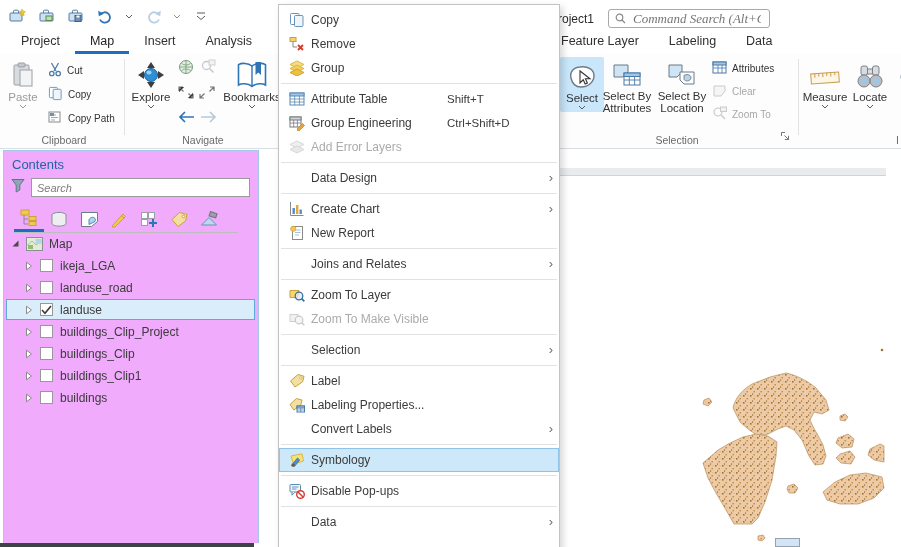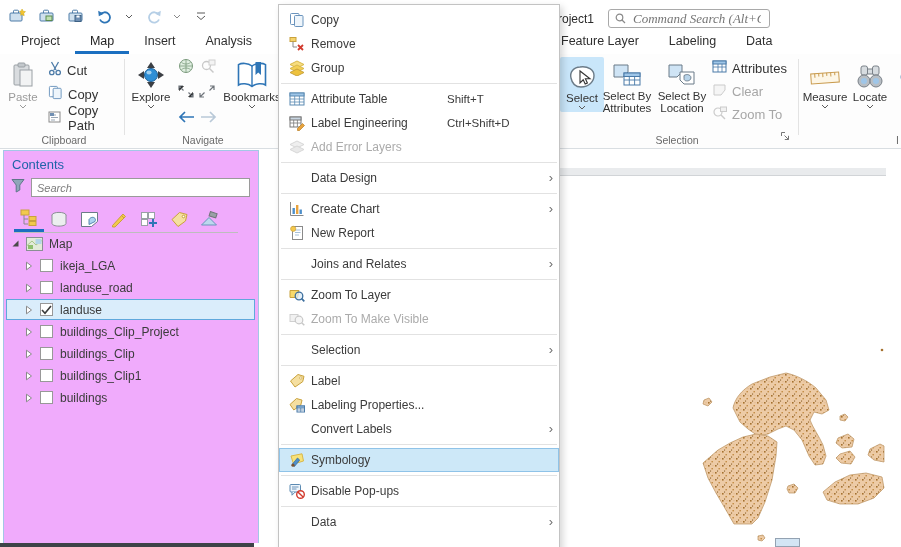--- a/index.html
+++ b/index.html
@@ -34,21 +34,21 @@
   #ribbon{position:absolute;left:0;top:54px;width:901px;height:94px;border-bottom:1px solid #d9dee2;background:#fdfdfd}
   .rgroup{position:absolute;top:0;height:93px}
   .grp-label{position:absolute;bottom:1px;left:0;right:0;text-align:center;font-size:10.5px;color:#6a6a6a}
   .vsep{position:absolute;top:5px;height:76px;width:1px;background:#e3e3e3}
 
   .bigbtn{position:absolute;display:flex;flex-direction:column;align-items:center;gap:1px;font-size:11.5px;color:#333;text-align:center}
   .bigbtn .bicon{height:32px;display:flex;align-items:flex-end;justify-content:center}
   .bigbtn .blabel{line-height:12px}
   .bigbtn.hl{background:#c9e6fa;border-radius:2px;padding:2px 4px}
   .bigbtn.disabled{color:#9b9b9b}
-  .smallrow{position:absolute;display:flex;align-items:center;gap:5px;font-size:13px;color:#333;height:20px}
+  .smallrow{position:absolute;display:flex;align-items:center;gap:5px;font-size:10px;color:#333;height:20px}
   .smallrow.disabled{color:#a7a7a7}
   .chev{font-size:0;line-height:0}
 
   
   #contents{position:absolute;left:3px;top:150px;width:256px;height:393px;background:#f0abfc;
     border:1px solid #a3c7e6;border-bottom:none;box-sizing:border-box}
   #contents-title{padding:6px 8px 2px 8px;font-size:13px;color:#1f64a8}
   #contents-searchrow{display:flex;align-items:center;gap:6px;padding:4px 8px 0 7px}
   #contents-search{flex:1;height:17px;border:1px solid #9a9a9a;font-size:11px;padding:0 5px;
     font-family:"Liberation Sans",sans-serif;box-sizing:content-box}
@@ -634,21 +634,21 @@
     </div>
     <div class="menu-item">
       <span class="mi-icon">
         <svg width="16" height="16" viewBox="0 0 16 16">
           <rect x="1" y="2" width="11" height="10" fill="#fff" stroke="#7a7a7a"></rect>
           <rect x="1" y="2" width="11" height="3" fill="#c9d6e2" stroke="#7a7a7a"></rect>
           <path d="M1 8h11M4.7 5v7M8.4 5v7" stroke="#7a7a7a" stroke-width=".8"></path>
           <path d="M8.5 13.5l5-5 2 2-5 5h-2z" fill="#e8a33d" stroke="#b97c20" stroke-width=".7"></path>
         </svg>
       </span>
-      <span class="mi-label">Label Engineering</span>
+      <span class="mi-label">Group Engineering</span>
       <span class="mi-short">Ctrl+Shift+D</span>
       <span class="mi-arrow"></span>
     </div>
     <div class="menu-item disabled">
       <span class="mi-icon">
         <svg width="16" height="16" viewBox="0 0 16 16" opacity=".55">
           <path d="M8 2l7 3.5L8 9 1 5.5z" fill="#e3e3e3" stroke="#b5b5b5"></path>
           <path d="M8 7l7 3.5L8 14 1 10.5z" fill="#d8d8d8" stroke="#b5b5b5"></path>
         </svg>
       </span>

